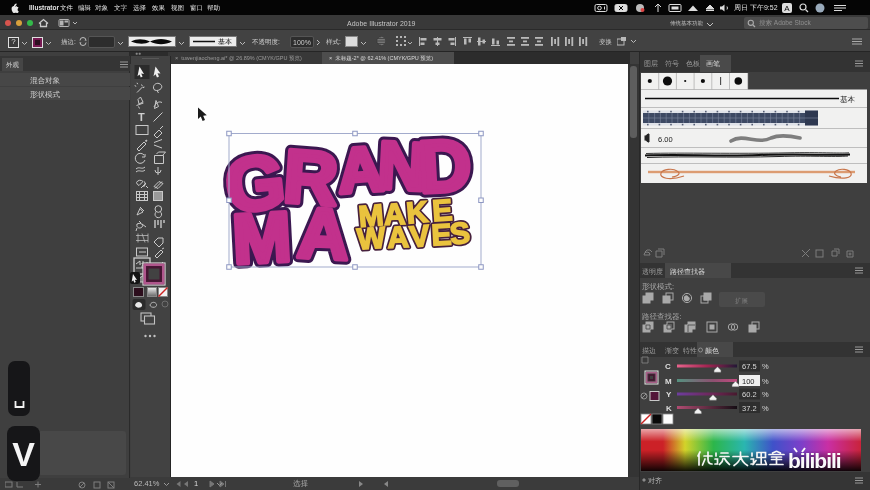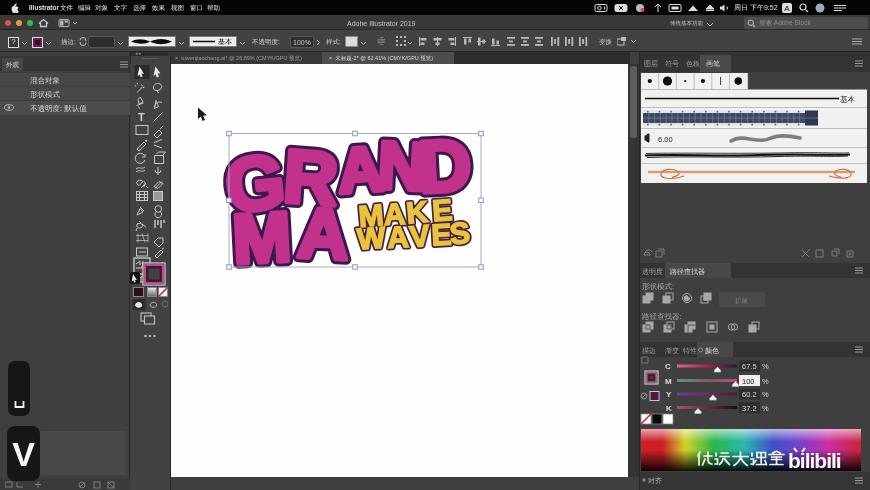--- a/index.html
+++ b/index.html
@@ -228,27 +228,20 @@
   <svg class="abs" style="left:120px;top:5px" width="8" height="7">
           <path d="M0 1h8M0 3.5h8M0 6h8" stroke="#999" stroke-width="1.1"></path>
         </svg>
  </div>
  <div class="abs" style="left:0;top:21px;width:130px;height:13px;background:#474747;color:#d2d2d2;font-size:7.5px">
         <span class="abs" style="left:30px;top:2.5px">混合对象</span>
       </div>
  <div class="abs" style="left:0;top:35px;width:130px;height:13px;background:#474747;color:#d2d2d2;font-size:7.5px">
         <span class="abs" style="left:30px;top:2.5px">形状模式</span>
       </div>
- <div class="abs" style="left:0;top:49px;width:130px;height:14px;background:#4c4c4c;color:#d8d8d8;font-size:7.5px">
-  <svg class="abs" style="left:4px;top:3px" width="10" height="7" viewBox="0 0 10 7">
-          <ellipse cx="5" cy="3.5" rx="4.5" ry="2.8" fill="none" stroke="#bbb" stroke-width="1"></ellipse>
-          <circle cx="5" cy="3.5" r="1.2" fill="#bbb"></circle>
-        </svg>
-  <span class="abs" style="left:30px;top:3px">不透明度: 默认值</span>
- </div>
  <div class="abs" style="left:38px;top:379px;width:88px;height:44px;background:#484848;border-radius:3px"></div>
  <div class="abs" style="left:0;top:426px;width:130px;height:12px;background:#3a3a3a">
   <svg class="abs" style="left:5px;top:3px" width="40" height="7" viewBox="0 0 40 7" stroke="#7e7e7e" fill="none">
           <rect x="0" y="1" width="7" height="5"></rect>
           <path d="M12 1v5h6M30 3.5h6m-3-3v6"></path>
         </svg>
   <svg class="abs" style="left:78px;top:2.5px" width="40" height="8" viewBox="0 0 40 8" stroke="#7e7e7e" fill="none">
           <circle cx="4" cy="4" r="3"></circle>
           <path d="M2 6L6 2"></path>
           <rect x="16" y="1" width="6" height="6"></rect>
@@ -456,20 +449,40 @@
             <rect x="181.75" y="200.75" width="4.5" height="4.5"></rect>
             <rect x="307.75" y="200.75" width="4.5" height="4.5"></rect>
   </g>
  </g>
  <path id="cursor" d="M27 43.5l0 11.5l2.8-2.4l1.8 4.4l2.4-.9l-1.8-4.4l3.6-.4z" fill="#1a1a1a"></path>
 </svg>
 </div>
 <div class="abs" id="vscroll">
       <div class="abs" style="left:2px;top:2px;width:7px;height:72px;background:#5d5d5d;border-radius:3px"></div>
     </div>
+<div class="abs" id="statusbar">
+ <span class="abs" style="left:4px;top:2px">62.41%</span>
+ <svg class="abs" style="left:33px;top:5px" width="7" height="5">
+        <path d="M1 1l2.5 2.5L6 1" stroke="#999" fill="none"></path>
+      </svg>
+ <svg class="abs" style="left:44px;top:3px" width="70" height="8" viewBox="0 0 70 8" fill="#777">
+  <path d="M1 1v6M2.5 4l4-3v6zM10 4l4-3v6z"></path>
+        <path d="M36 1l4 3l-4 3zM46 1l4 3l-4 3zM51.5 1v6" stroke="#777"></path>
+ </svg>
+ <span class="abs" style="left:64px;top:2px;color:#ddd">1</span>
+ <svg class="abs" style="left:86px;top:5px" width="7" height="5">
+        <path d="M1 1l2.5 2.5L6 1" stroke="#999" fill="none"></path>
+      </svg>
+ <span class="abs" style="left:163px;top:2px;color:#a5a5a5">选择</span>
+ <svg class="abs" style="left:228px;top:4px" width="40" height="6" viewBox="0 0 40 6" fill="#888">
+        <path d="M1 0l4 3l-4 3z"></path>
+        <path d="M30 0l-4 3l4 3z"></path>
+      </svg>
+ <div class="abs" style="left:367px;top:3px;width:22px;height:7px;background:#606060;border-radius:3px"></div>
+</div>
 <div class="abs" id="rdock">
 <svg width="231" height="438" viewBox="0 0 231 438" font-family="Liberation Sans">
  <rect x="0" y="0" width="231" height="438" fill="#3f3f3f"></rect>
  <path d="M.5 0V438" stroke="#282828"></path>
  <rect x="1" y="0" width="230" height="20" fill="#333333"></rect>
  <rect x="61" y="3" width="31" height="17" fill="#4a4a4a"></rect>
  <g font-size="7" fill="#9d9d9d">
   <text x="5" y="14">图层</text>
           <text x="26" y="14">符号</text>
           <text x="47" y="14">色板</text>

